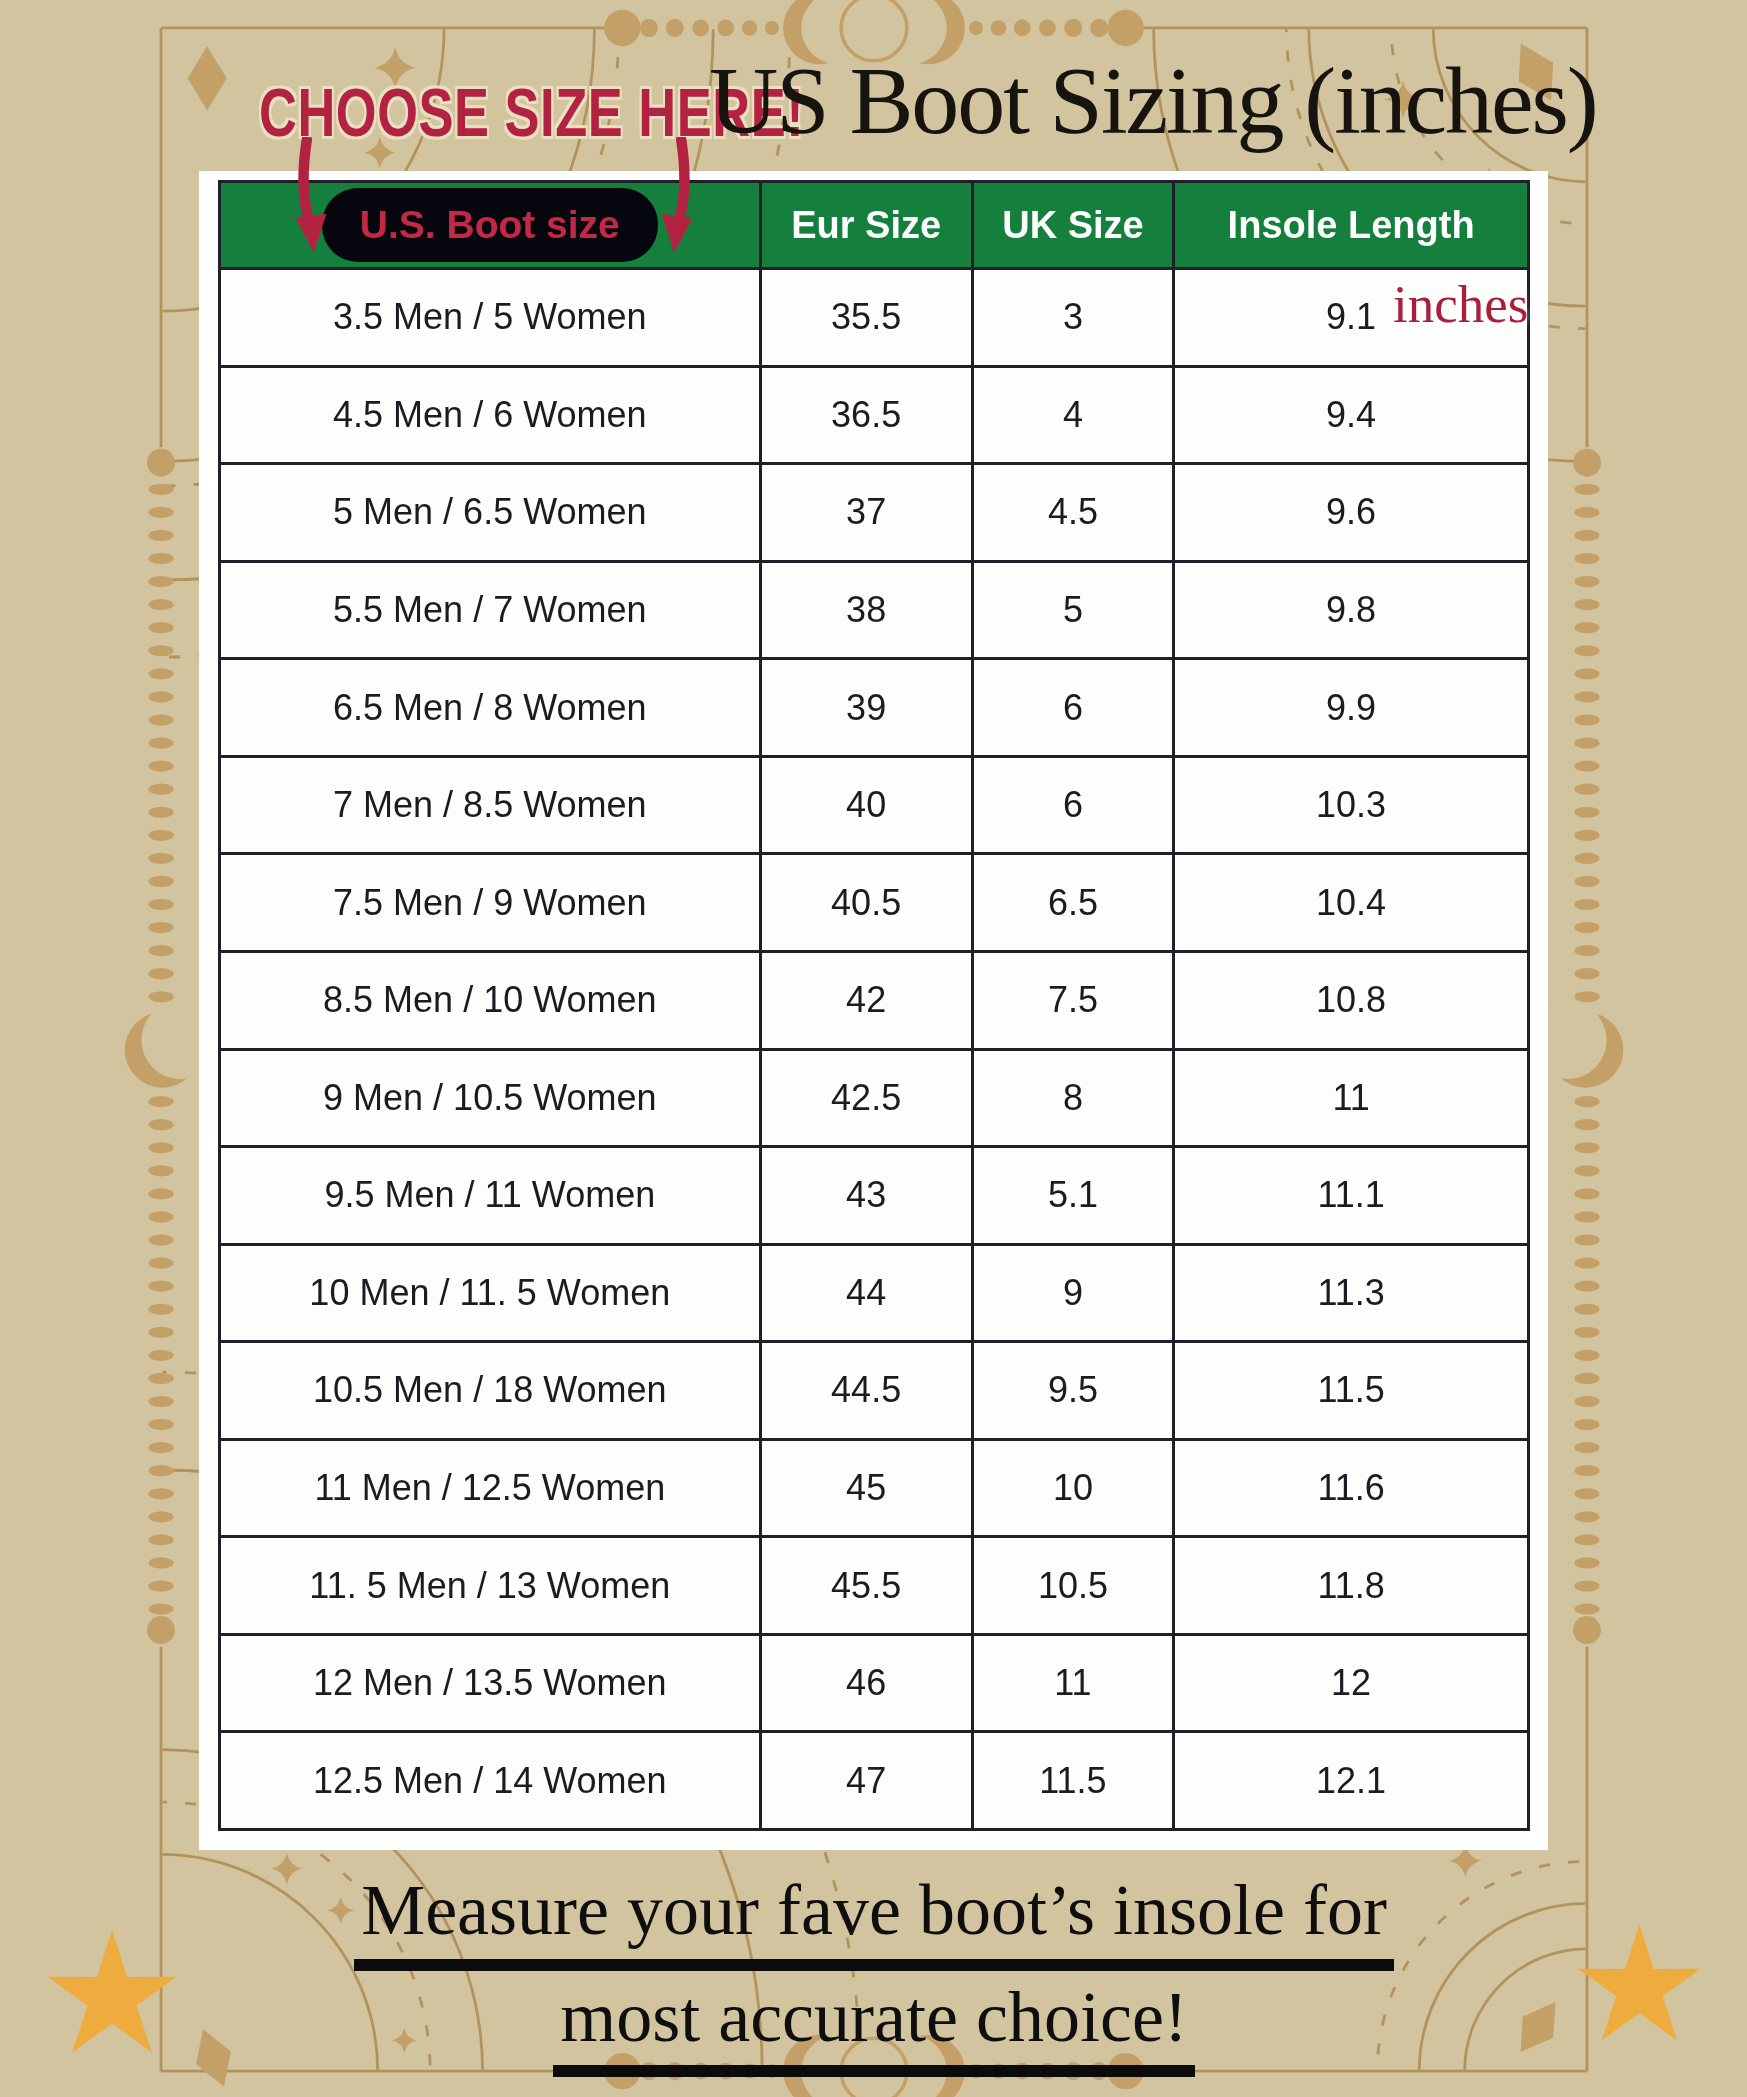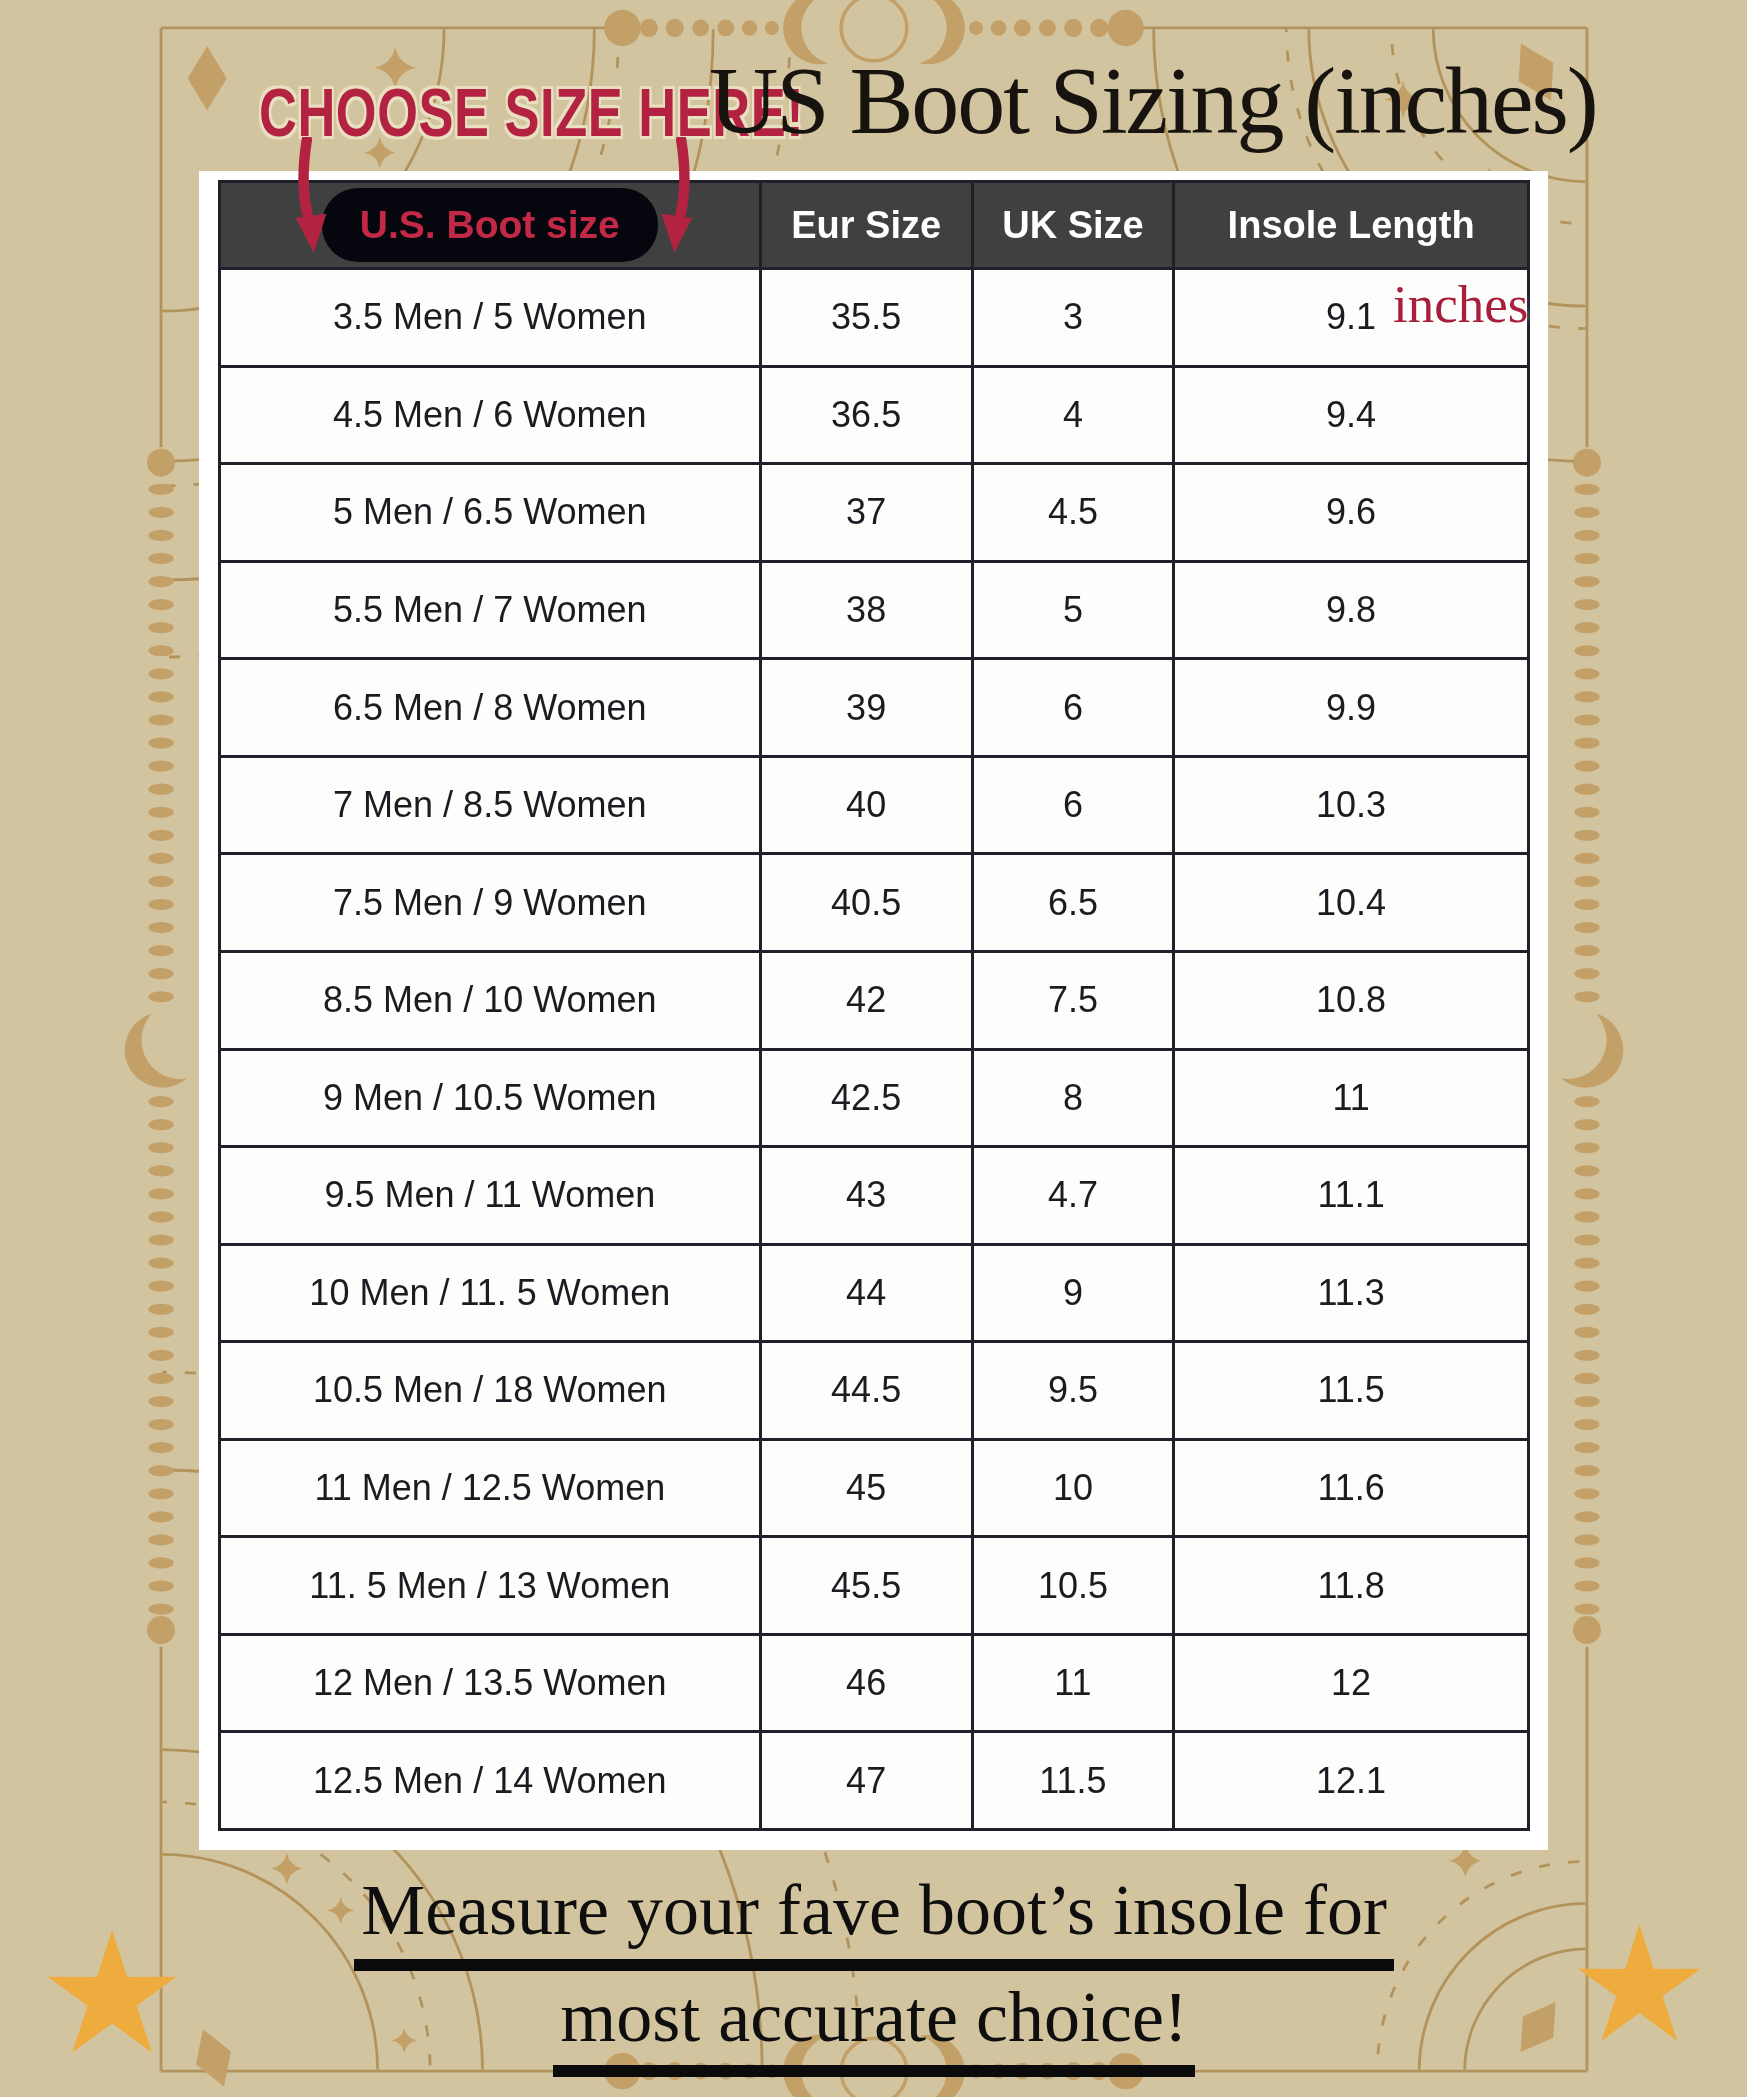--- a/index.html
+++ b/index.html
@@ -32,21 +32,21 @@
   }
   table.size-table{
     position:absolute;left:218px;top:180px;width:1312px;height:1651px;z-index:2;
     border-collapse:collapse;table-layout:fixed;background:#fdfdfc;
   }
   table.size-table col.c0{width:41.3%;}
   table.size-table col.c1{width:16.2%;}
   table.size-table col.c2{width:15.4%;}
   table.size-table col.c3{width:27.1%;}
   table.size-table th{
-    background:#404040;color:#ffffff;font-size:38px;font-weight:bold;
+    background:#15803d;color:#ffffff;font-size:38px;font-weight:bold;
     height:82px;border:3.5px solid #20202a;
   }
   table.size-table td{
     border:3.5px solid #20202a;text-align:center;font-size:36px;color:#1b1b22;
     height:82px;font-weight:400;background:#fdfdfc;
   }
   .us-pill{
     display:inline-block;background:#06060e;border-radius:36px;
     padding:15.4px 38px;color:#c32847;font-size:39px;font-weight:bold;
   }
@@ -383,21 +383,21 @@
       </tr>
       <tr>
         <td>9 Men / 10.5 Women</td>
         <td>42.5</td>
         <td>8</td>
         <td>11</td>
       </tr>
       <tr>
         <td>9.5 Men / 11 Women</td>
         <td>43</td>
-        <td>4.7</td>
+        <td>5.1</td>
         <td>11.1</td>
       </tr>
       <tr>
         <td>10 Men / 11. 5 Women</td>
         <td>44</td>
         <td>9</td>
         <td>11.3</td>
       </tr>
       <tr>
         <td>10.5 Men / 18 Women</td>

